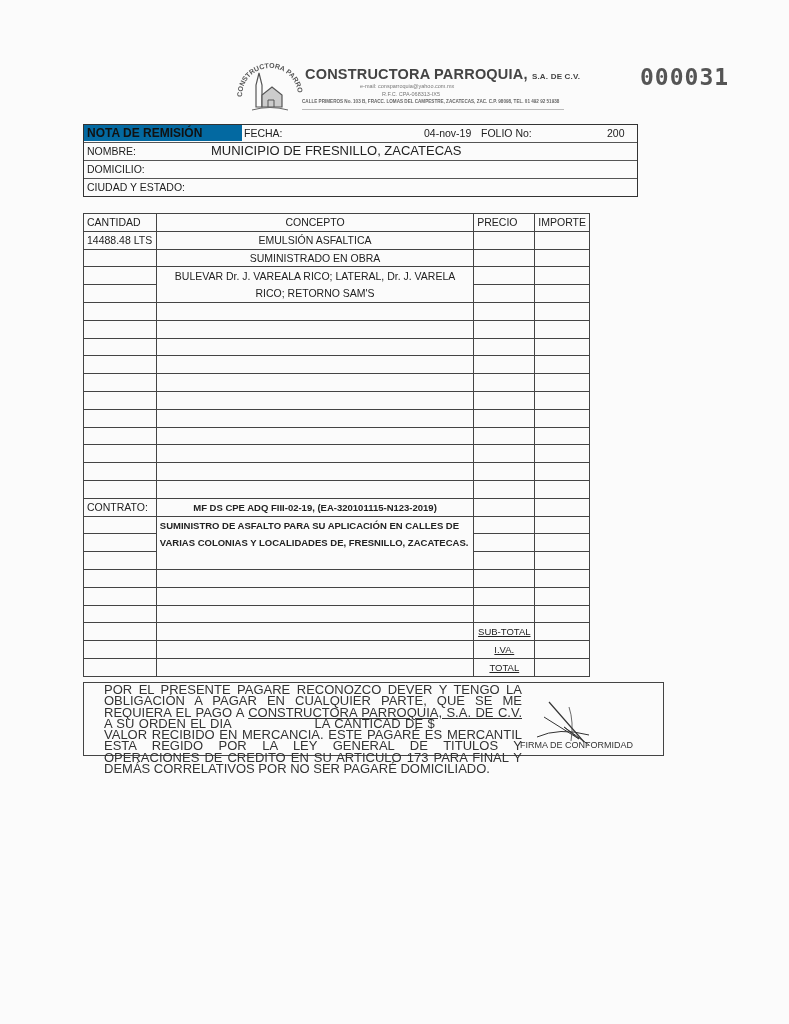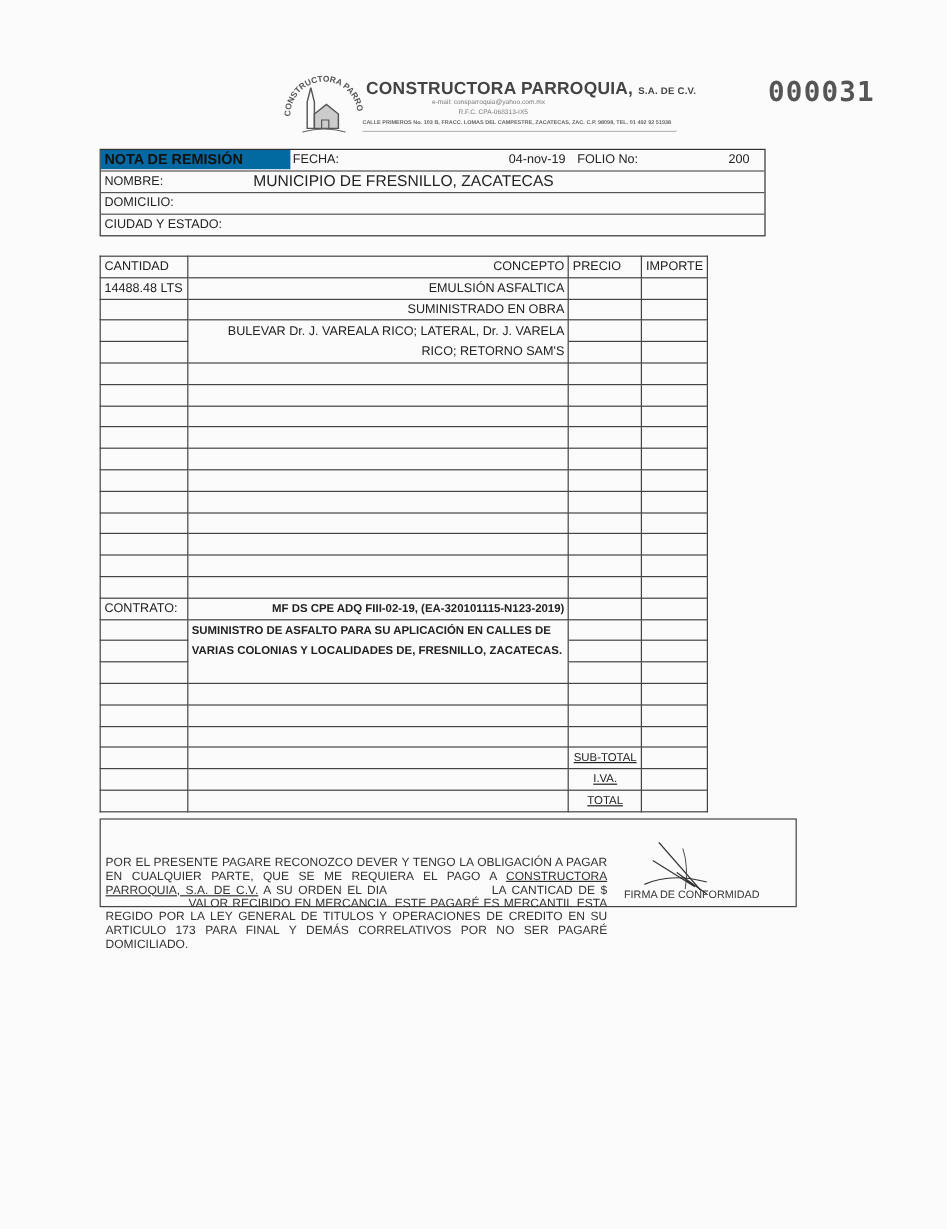--- a/index.html
+++ b/index.html
@@ -25,30 +25,30 @@
   .lbl { color: #222; }
   .nombre-value { font-size: 13px; top: 0px !important; color:#222;}
 
   
   table.items { position: absolute; left: 83px; top: 213px; width: 507px; border-collapse: collapse; font-size: 10.5px; }
   table.items td { border: 1px solid #444; height: 16.8px; padding: 0 3px; vertical-align: middle; white-space: nowrap; }
   table.items col.c1 { width: 80px; }
   table.items col.c2 { width: 340px; }
   table.items col.c3 { width: 80px; }
   table.items col.c4 { width: 53px; }
-  .center { text-align: right; }
+  .center { text-align: center; }
   .right { text-align: center; text-decoration: underline; }
   .bold { font-weight: bold; }
   .small { font-size: 9.5px; }
   td.noline-bottom { border-bottom: none !important; }
   td.noline-top { border-top: none !important; }
 
   
   .pagare-box { left: 83px; top: 682px; width: 579px; height: 72px; border: 1px solid #444; }
-  .pagare-text { left: 4px; top: 1px; width: 418px; font-size: 10px; line-height: 11.3px; color: #333; text-align: justify; margin-top: 30px; }
+  .pagare-text { left: 20px; top: 1px; width: 418px; font-size: 13px; line-height: 11.3px; color: #333; text-align: justify; }
   .u { text-decoration: underline; }
   .firma-label { left: 436px; top: 57px; font-size: 9px; font-weight: normal; color: #333; white-space: nowrap; }
   .signature { left: 445px; top: 14px; width: 80px; height: 50px; }
 </style>
 </head>
 <body>
 
 <svg class="abs logo" viewBox="0 0 72 60">
   <defs>
       <path id="arc" d="M10,42 A28,28 0 0,1 66,40"></path>

